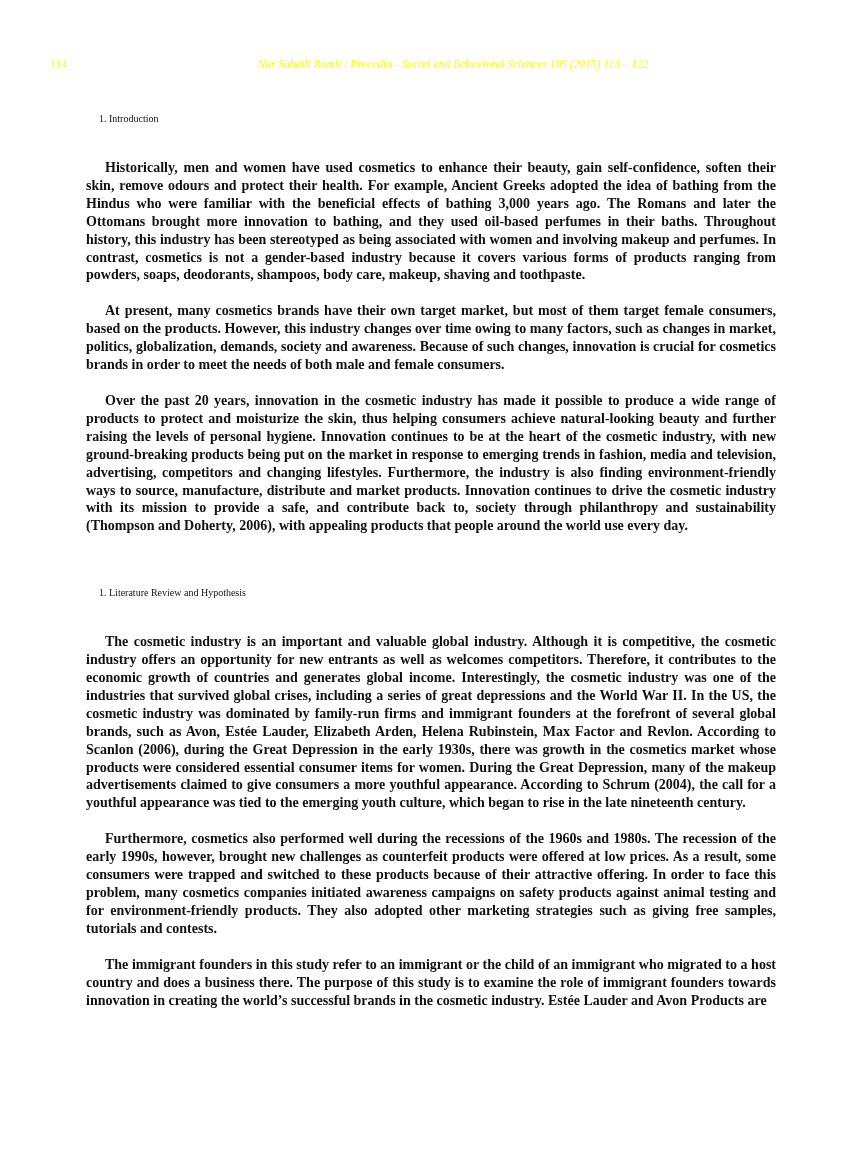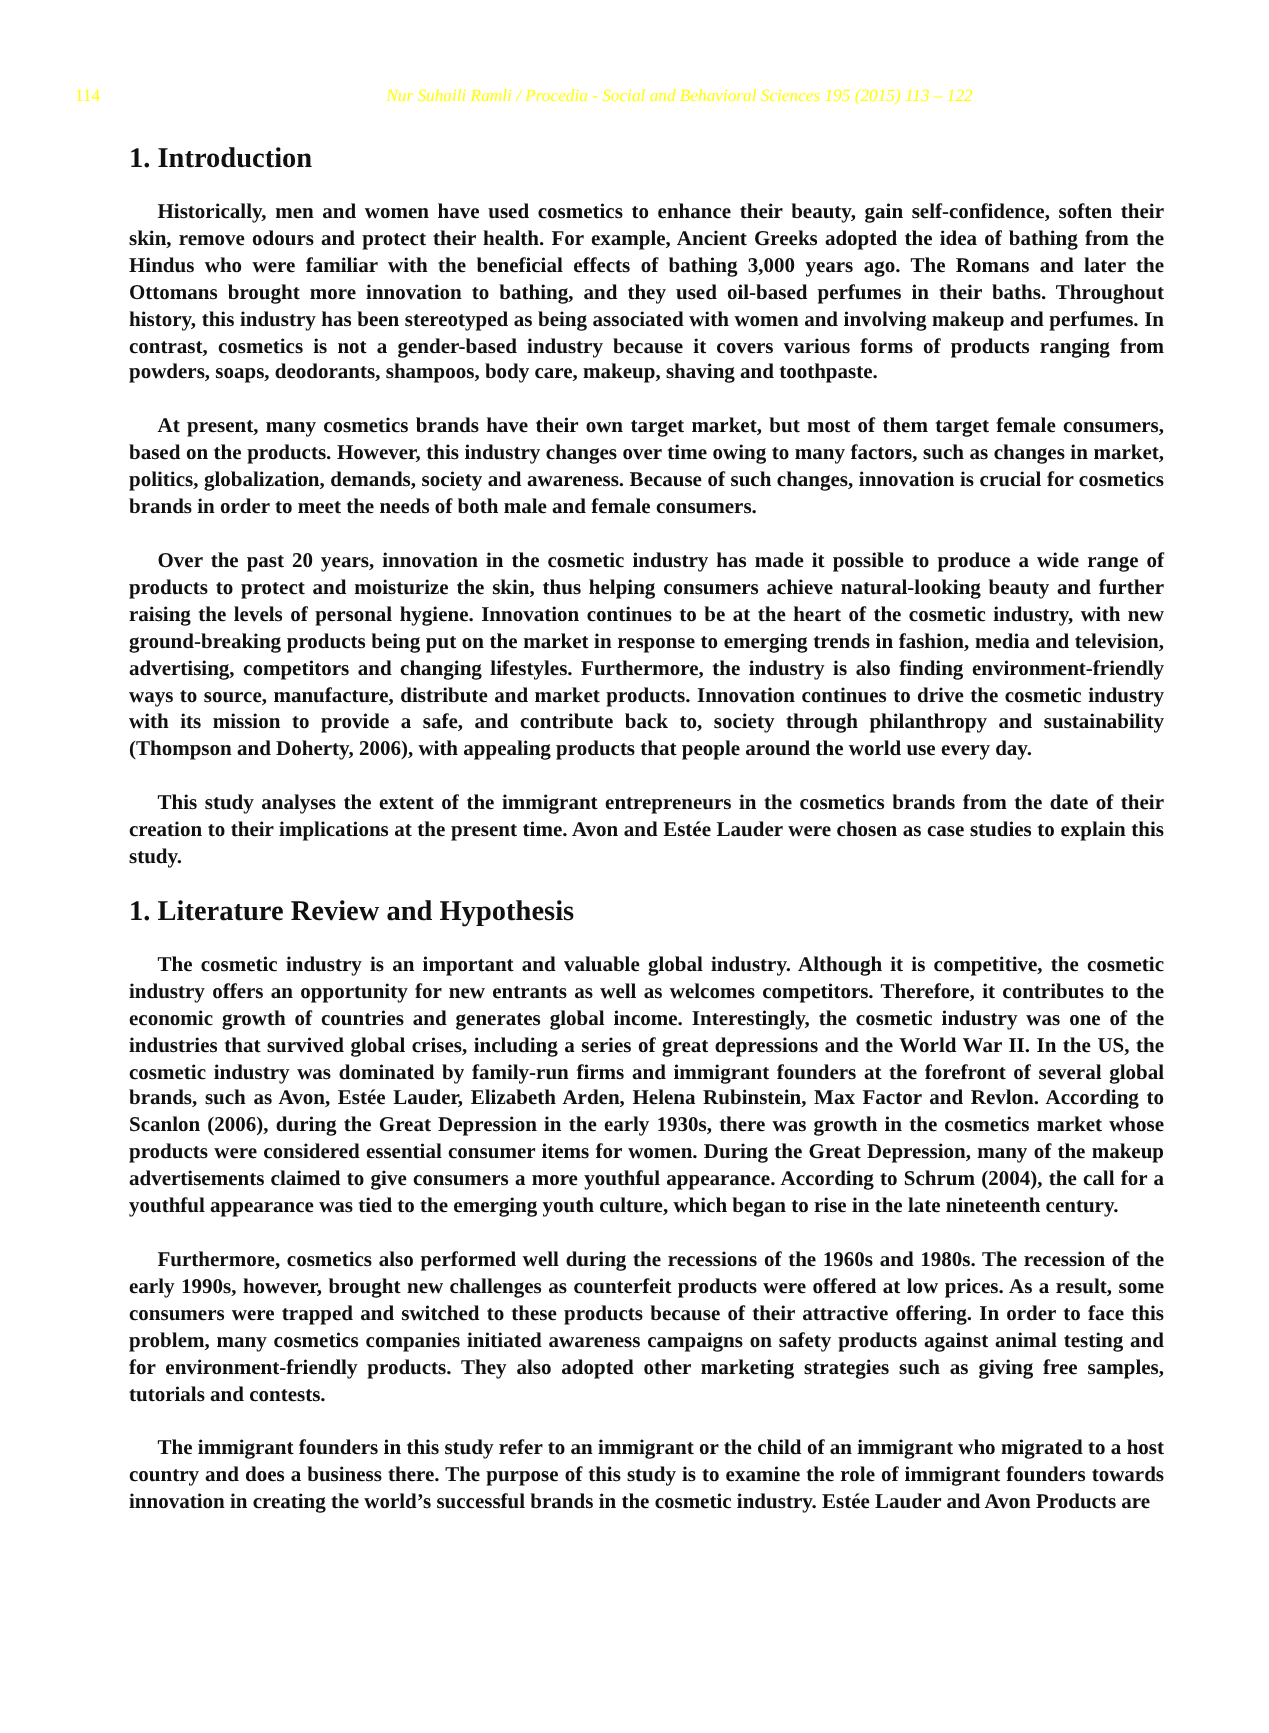--- a/index.html
+++ b/index.html
@@ -3,21 +3,21 @@
 <meta charset="utf-8">
 <style>
   html, body { margin: 0; padding: 0; background: #ffffff; }
   body { width: 846px; height: 1155px; position: relative; overflow: hidden;
          font-family: "Liberation Serif", "DejaVu Serif", serif; color: #111; }
   .running-header { position: absolute; top: 58px; left: 0; width: 700px; height: 16px;
          font-size: 11.5px; color: #ffff00; }
   .page-num { position: absolute; left: 50px; top: 0; }
   .journal-ref { position: absolute; left: 0; width: 906px; text-align: center; font-style: italic; top: 0; }
   .content { position: absolute; left: 86px; top: 97px; width: 690px; }
-  h2 { font-size: 19px; font-weight: bold; margin: 0; line-height: 18px; }
+  h2 { font-size: 10px; font-weight: normal; margin: 13px; line-height: 18px; }
   p { font-size: 14px; line-height: 17.9px; margin: 0; text-align: justify; text-indent: 19px; font-weight: bold; }
   .gap-h { height: 18px; }
   .gap-p { height: 18px; }
 </style>
 </head>
 <body>
 
 <div class="running-header">
   <span class="page-num">114</span>
   <span class="journal-ref">Nur Suhaili Ramli / Procedia - Social and Behavioral Sciences 195 (2015) 113 – 122</span>
@@ -25,21 +25,20 @@
 
 <div class="content">
   <h2>1. Introduction</h2>
   <div class="gap-h"></div>
   <p>Historically, men and women have used cosmetics to enhance their beauty, gain self-confidence, soften their skin, remove odours and protect their health.  For example, Ancient Greeks adopted the idea of bathing from the Hindus who were familiar with the beneficial effects of bathing 3,000 years ago. The Romans and later the Ottomans brought more innovation to bathing, and they used oil-based perfumes in their baths. Throughout history, this industry has been stereotyped as being associated with women and involving makeup and perfumes. In contrast, cosmetics is not a gender-based industry because it covers various forms of products ranging from powders, soaps, deodorants, shampoos, body care, makeup, shaving and toothpaste.</p>
   <div class="gap-p"></div>
   <p>At present, many cosmetics brands have their own target market, but most of them target female consumers, based on the products. However, this industry changes over time owing to many factors, such as changes in market, politics, globalization, demands, society and awareness. Because of such changes, innovation is crucial for cosmetics brands in order to meet the needs of both male and female consumers.</p>
   <div class="gap-p"></div>
   <p>Over the past 20 years, innovation in the cosmetic industry has made it possible to produce a wide range of products to protect and moisturize the skin, thus helping consumers achieve natural-looking beauty and further raising the levels of personal hygiene. Innovation continues to be at the heart of the cosmetic industry, with new ground-breaking products being put on the market in response to emerging trends in fashion, media and television, advertising, competitors and changing lifestyles. Furthermore, the industry is also finding environment-friendly ways to source, manufacture, distribute and market products. Innovation continues to drive the cosmetic industry with its mission to provide a safe, and contribute back to, society through philanthropy and sustainability (Thompson and Doherty, 2006), with appealing products that people around the world use every day.</p>
   <div class="gap-p"></div>
-  <p>This study analyses the extent of the immigrant entrepreneurs in the cosmetics brands from the date of their creation to their implications at the present time. Avon and Estée Lauder were chosen as case studies to explain this study.</p>
   <div class="gap-p"></div>
   <h2>1. Literature Review and Hypothesis</h2>
   <div class="gap-h"></div>
   <p>The cosmetic industry is an important and valuable global industry. Although it is competitive, the cosmetic industry offers an opportunity for new entrants as well as welcomes competitors. Therefore, it contributes to the economic growth of countries and generates global income. Interestingly, the cosmetic industry was one of the industries that survived global crises, including a series of great depressions and the World War II. In the US, the cosmetic industry was dominated by family-run firms and immigrant founders at the forefront of several global brands, such as Avon, Estée Lauder, Elizabeth Arden, Helena Rubinstein, Max Factor and Revlon. According to Scanlon (2006), during the Great Depression in the early 1930s, there was growth in the cosmetics market whose products were considered essential consumer items for women. During the Great Depression, many of the makeup advertisements claimed to give consumers a more youthful appearance. According to Schrum (2004), the call for a youthful appearance was tied to the emerging youth culture, which began to rise in the late nineteenth century.</p>
   <div class="gap-p"></div>
   <p>Furthermore, cosmetics also performed well during the recessions of the 1960s and 1980s. The recession of the early 1990s, however, brought new challenges as counterfeit products were offered at low prices. As a result, some consumers were trapped and switched to these products because of their attractive offering. In order to face this problem, many cosmetics companies initiated awareness campaigns on safety products against animal testing and for environment-friendly products. They also adopted other marketing strategies such as giving free samples, tutorials and contests.</p>
   <div class="gap-p"></div>
   <p>The immigrant founders in this study refer to an immigrant or the child of an immigrant who migrated to a host country and does a business there. The purpose of this study is to examine the role of immigrant founders towards innovation in creating the world’s successful brands in the cosmetic industry. Estée Lauder and Avon Products are</p>
 </div>
 

